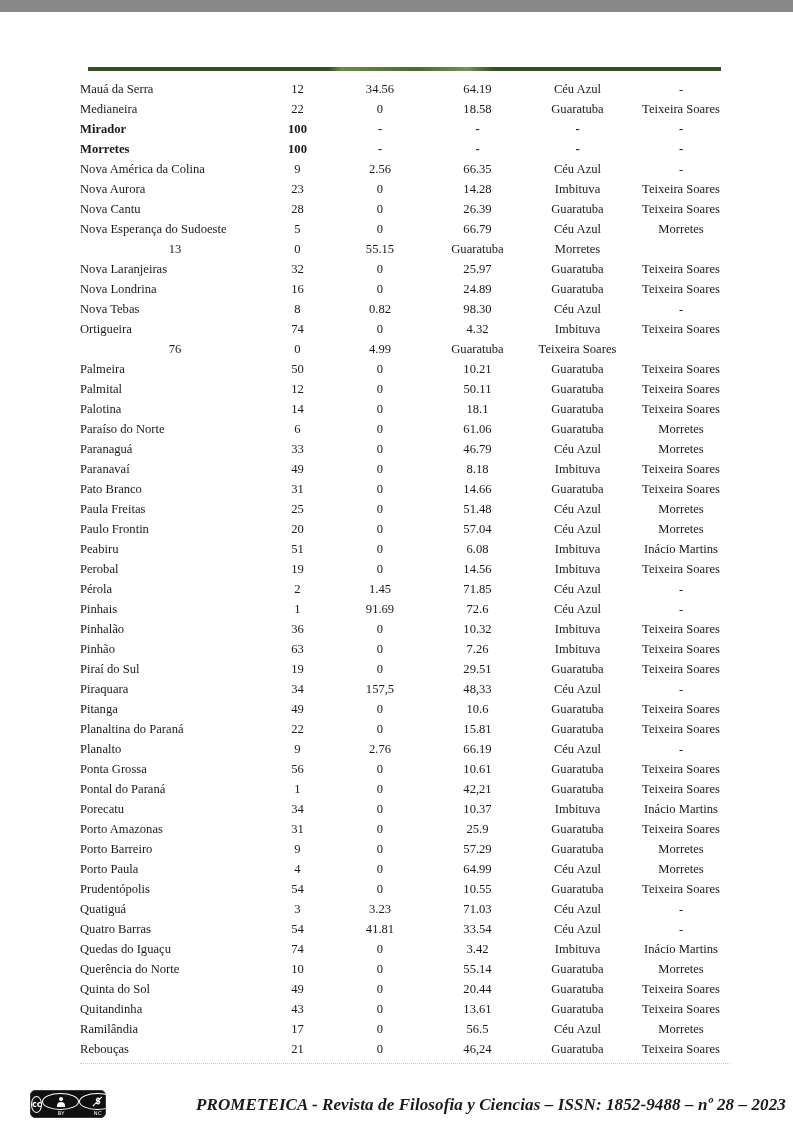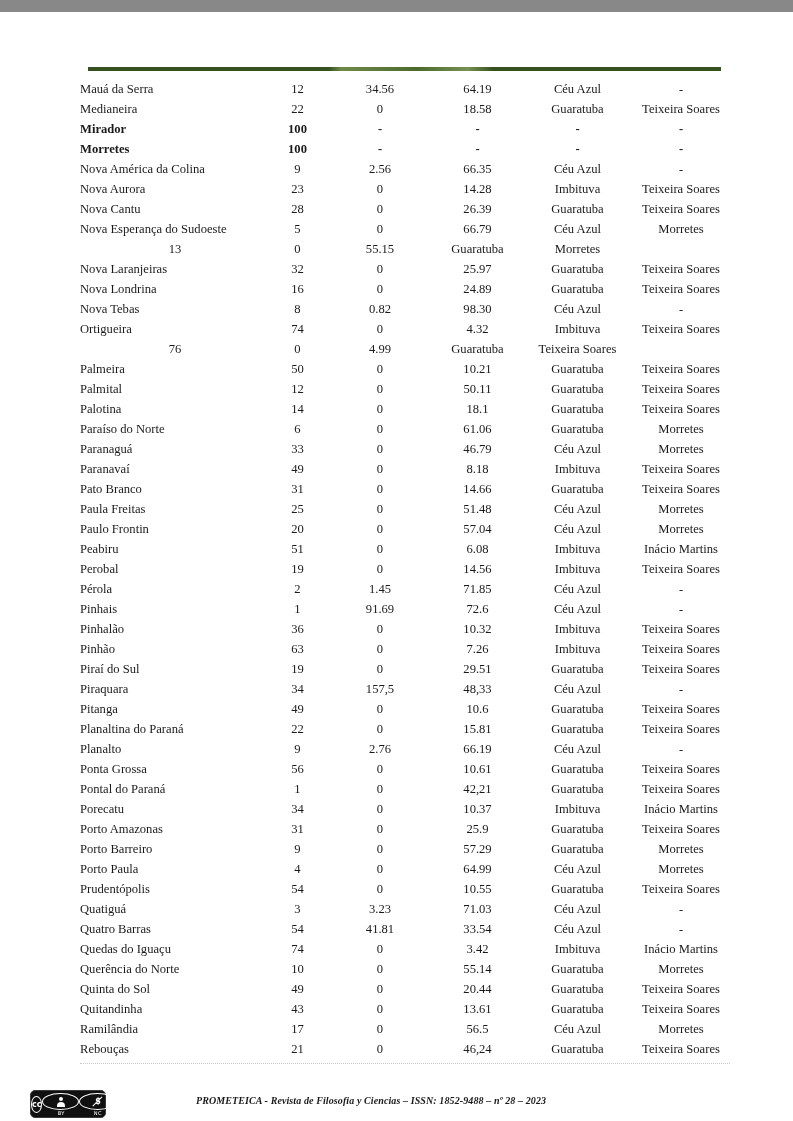--- a/index.html
+++ b/index.html
@@ -52,21 +52,21 @@
     top: 1051px;
     width: 650px;
     border-top: 1px dotted #c9c9c9;
   }
 
   
   .footer-journal {
     position: absolute;
     left: 196px;
     top: 1083px;
-    font-size: 10px;
+    font-size: 17px;
     font-weight: bold;
     font-style: italic;
     letter-spacing: 0.1px;
   }
   .footer-page {
     position: absolute;
     left: 726px;
     top: 1147px;
     font-size: 13px;
     font-weight: bold;

